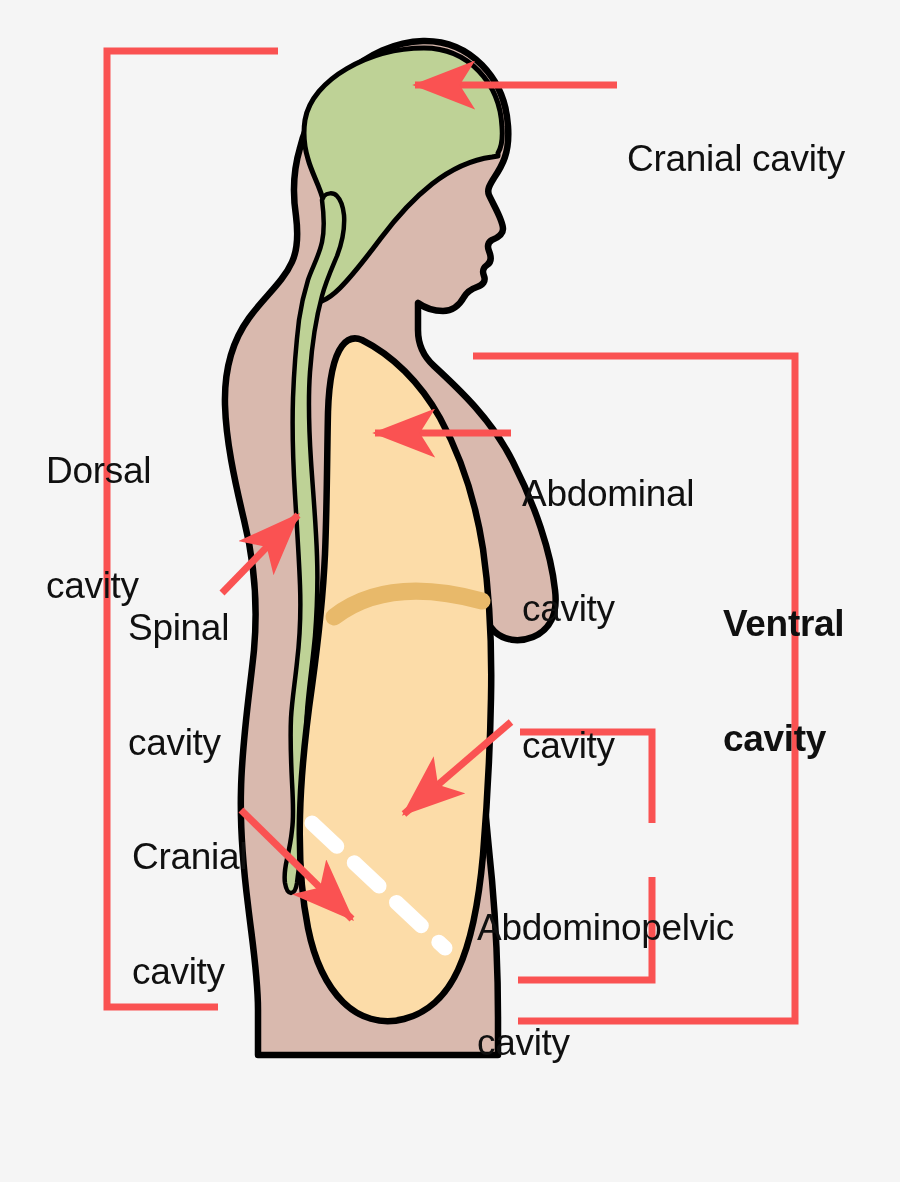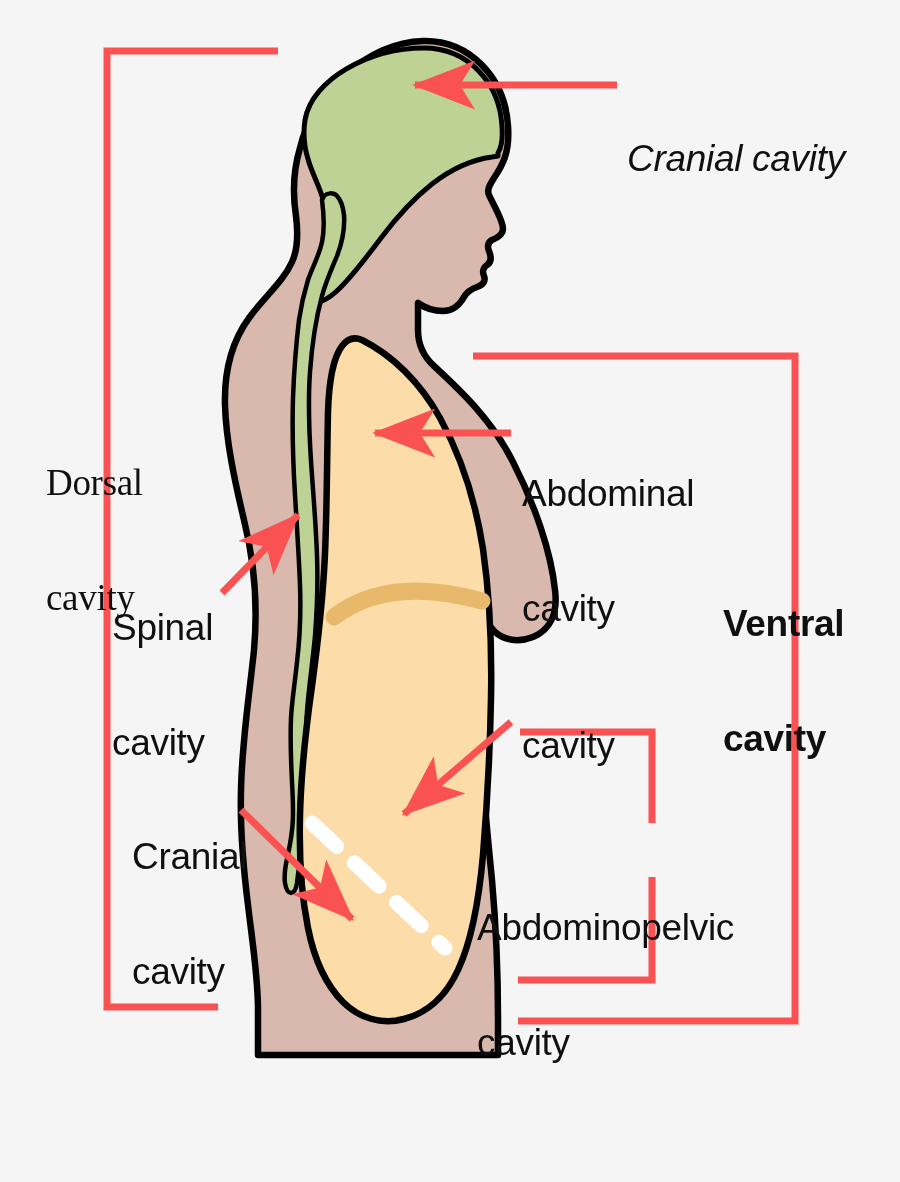--- a/index.html
+++ b/index.html
@@ -190,35 +190,35 @@
 
       <path d="M278,51 L107,51 L107,1007 L218,1007"></path>
 
       <path d="M473,356 L795,356 L795,1021 L518,1021"></path>
 
       <path d="M520,732 L652,732 L652,823 M652,877 L652,980 L518,980"></path>
     </g>
 
   </svg>
 
-  <div class="label" style="left:627px; top:64px;font-style:italic;">
+  <div class="label" style="left:627px; top:64px;">
     <span class="label-line">Cranial cavity</span>
   </div>
 
-  <div class="label" style="left:46px; top:388px;font-family:Liberation Serif, serif;">
+  <div class="label" style="left:46px; top:376px;">
     <span class="label-line">Dorsal</span>
     <span class="label-line">cavity</span>
   </div>
 
   <div class="label" style="left:522px; top:399px;">
     <span class="label-line">Abdominal</span>
     <span class="label-line">cavity</span>
   </div>
 
-  <div class="label" style="left:112px; top:533px;">
+  <div class="label" style="left:128px; top:533px;">
     <span class="label-line">Spinal</span>
     <span class="label-line">cavity</span>
   </div>
 
   <div class="label" style="left:723px; top:529px;font-weight:bold;">
     <span class="label-line">Ventral</span>
     <span class="label-line">cavity</span>
   </div>
 
   <div class="label" style="left:522px; top:651px;">

